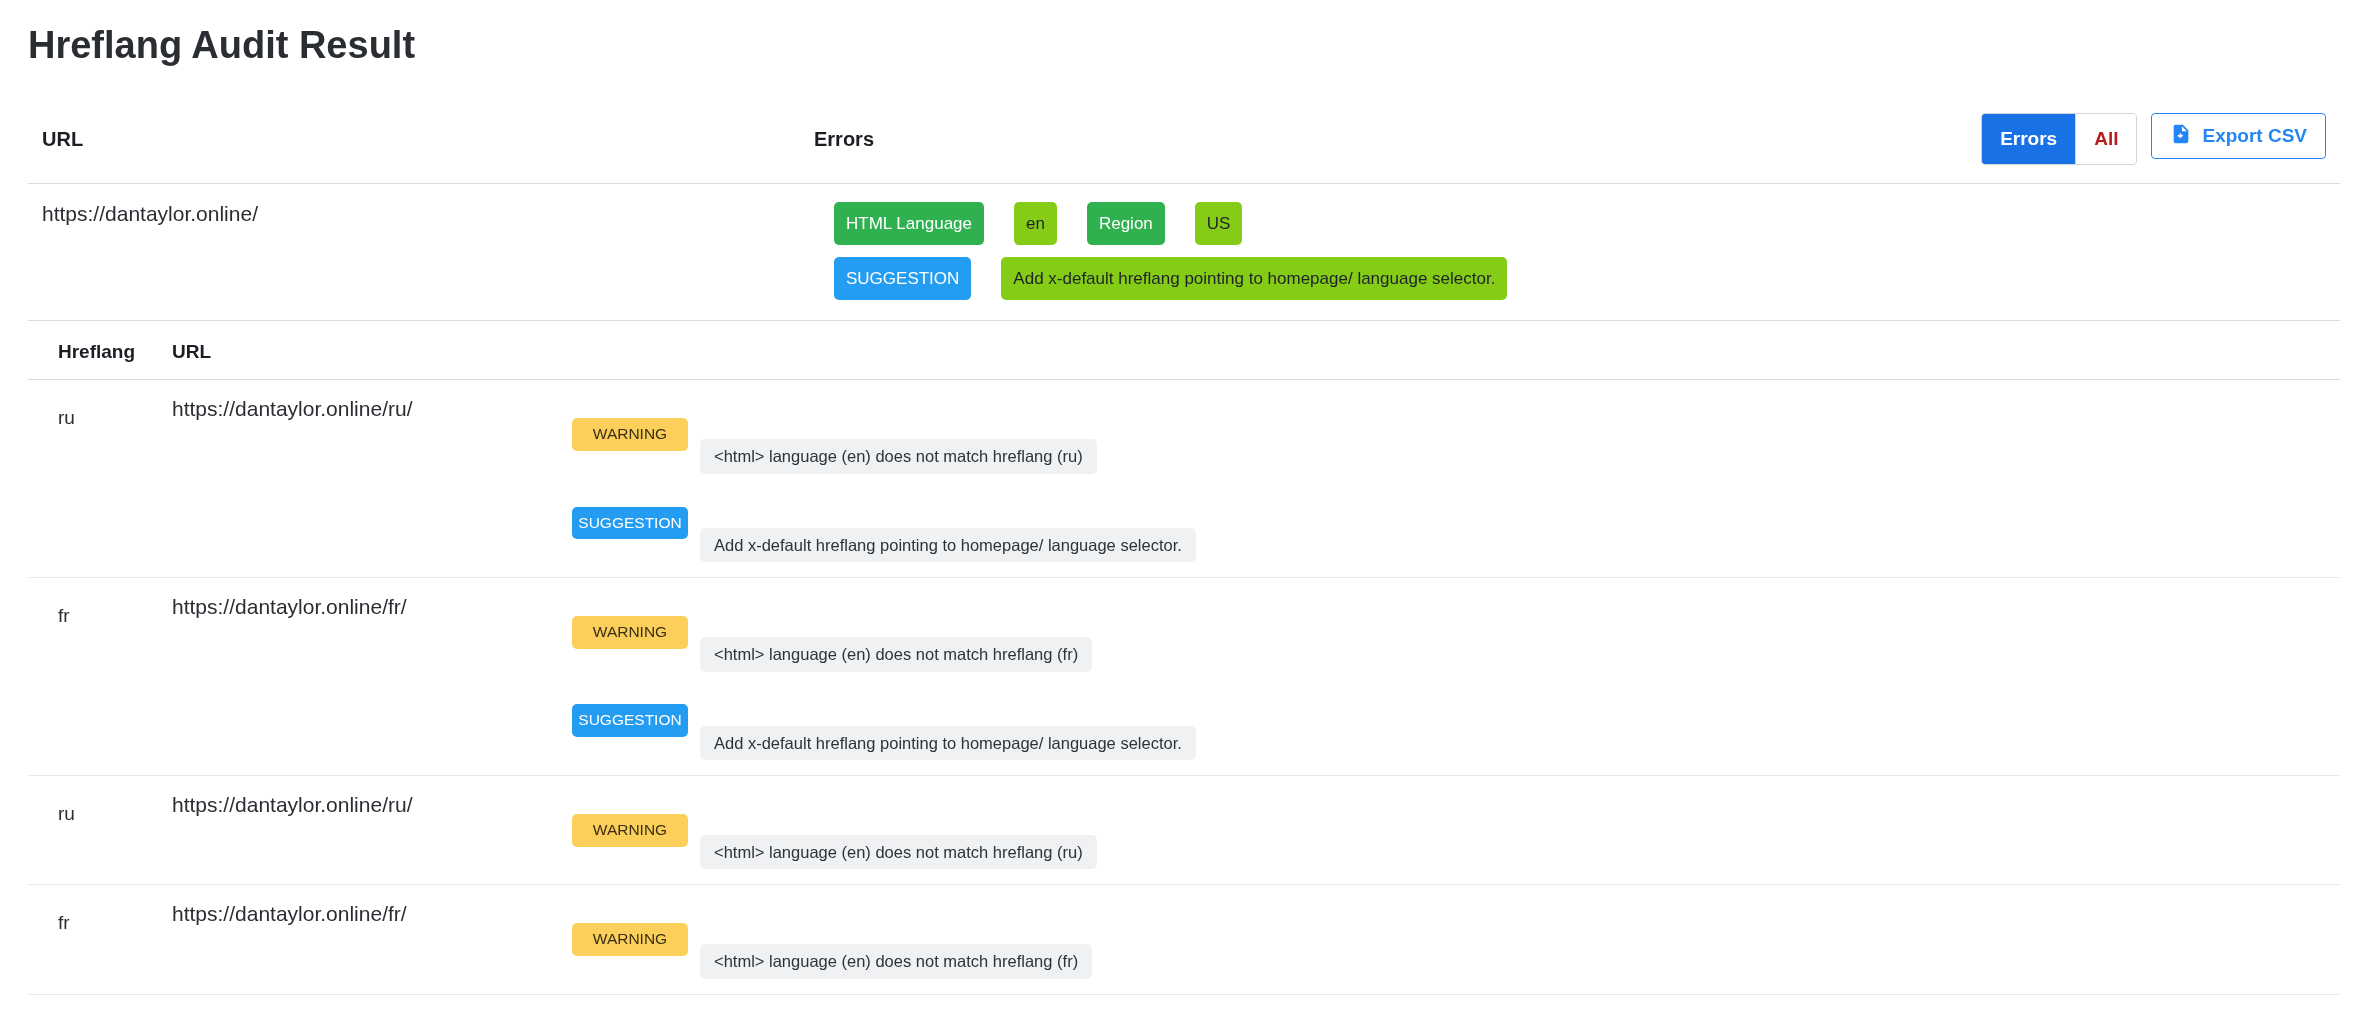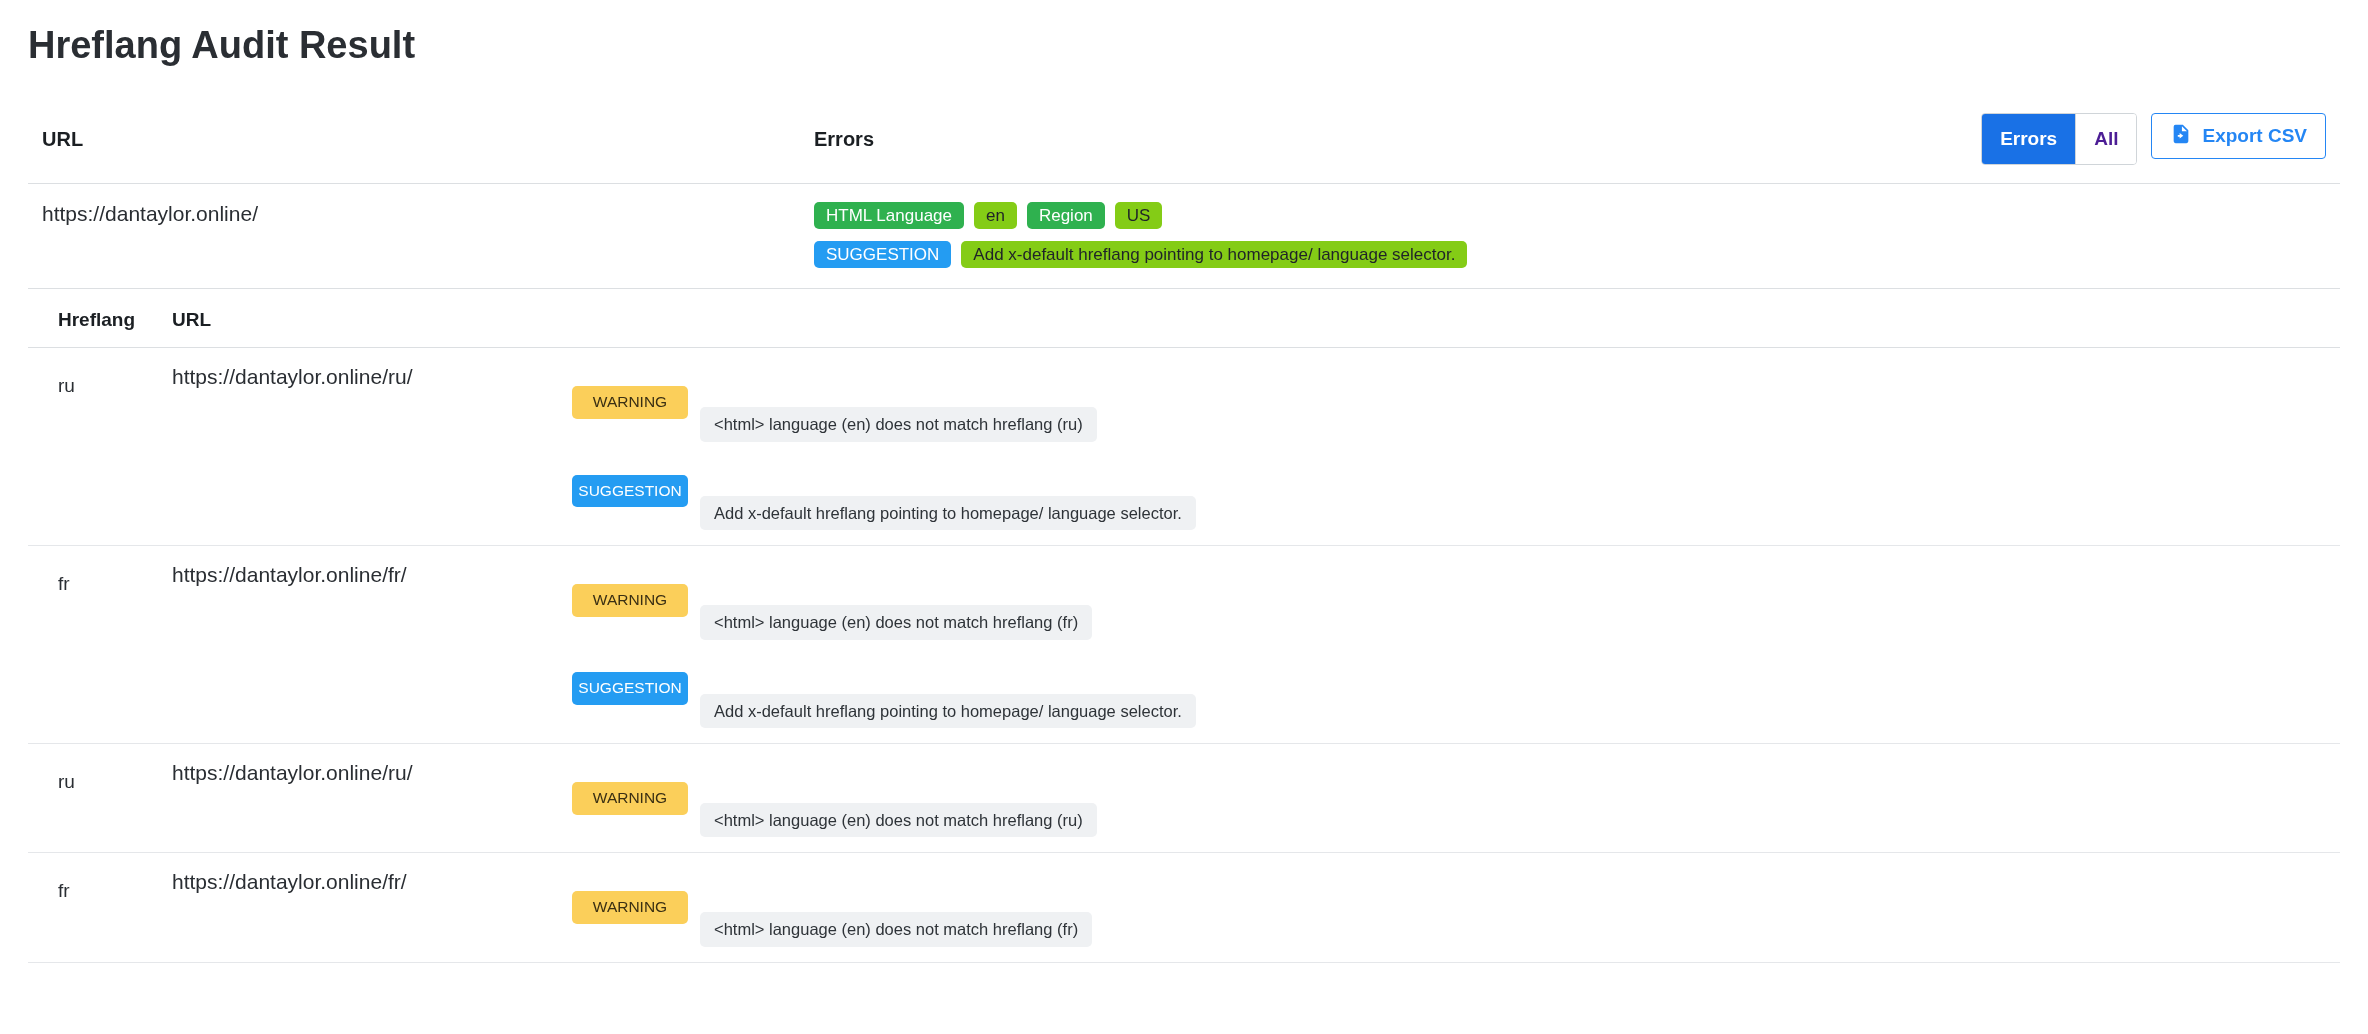--- a/index.html
+++ b/index.html
@@ -43,21 +43,21 @@
     overflow: hidden;
     height: 52px;
   }
   .toggle-btn {
     border: none;
     background: #fff;
     padding: 0 18px;
     font-size: 19px;
     font-weight: 700;
     cursor: pointer;
-    color: #4c1d95;
+    color: #b91c1c;
     display: flex;
     align-items: center;
   }
   .toggle-btn.active { background: #1971e6; color: #fff; }
   .toggle-btn + .toggle-btn { border-left: 1px solid #d0d5d9; }
   .export-btn {
     display: flex;
     align-items: center;
     gap: 10px;
     border: 1px solid #2486f4;
@@ -83,24 +83,25 @@
     font-size: 21px;
     color: #2a2e33;
   }
   .main-row .col-result { flex: 1; }
   .tag-row { display: flex; flex-wrap: wrap; gap: 10px; margin-bottom: 12px; }
   .tag-row:last-child { margin-bottom: 0; }
   .tag {
     display: inline-flex;
     align-items: center;
     border-radius: 5px;
-    padding: 0 12px;
+    padding: 8px 12px;
     font-size: 17px;
     line-height: 1.6;
     white-space: nowrap;
+    margin-left: 20px;
   }
   .tag-green { background: #2fb14f; color: #fff; }
   .tag-grey  { background: #84cc16; color: #1f2328; }
   .tag-blue  { background: #249cf2; color: #fff; }
 
   .sub-header {
     display: flex;
     padding: 20px 14px 16px 30px;
     border-bottom: 1px solid #dcdfe2;
     font-weight: 700;

